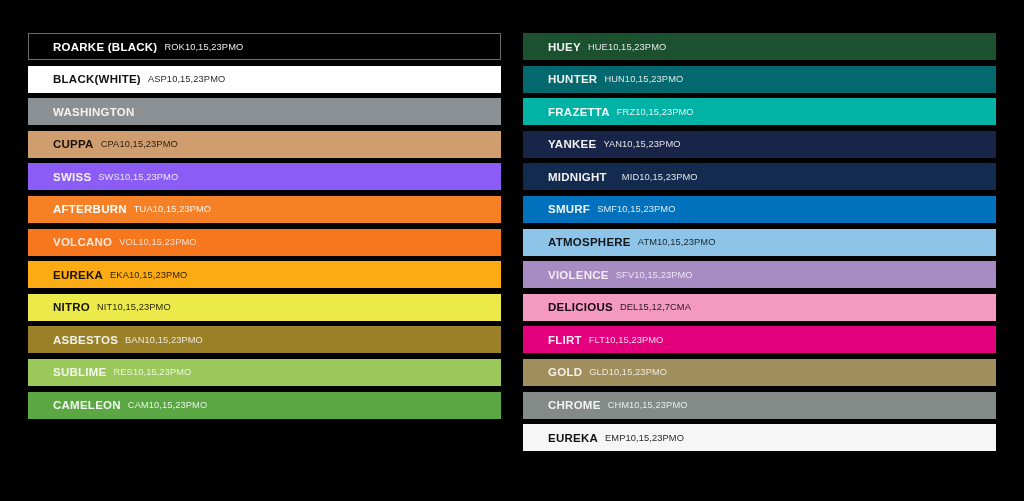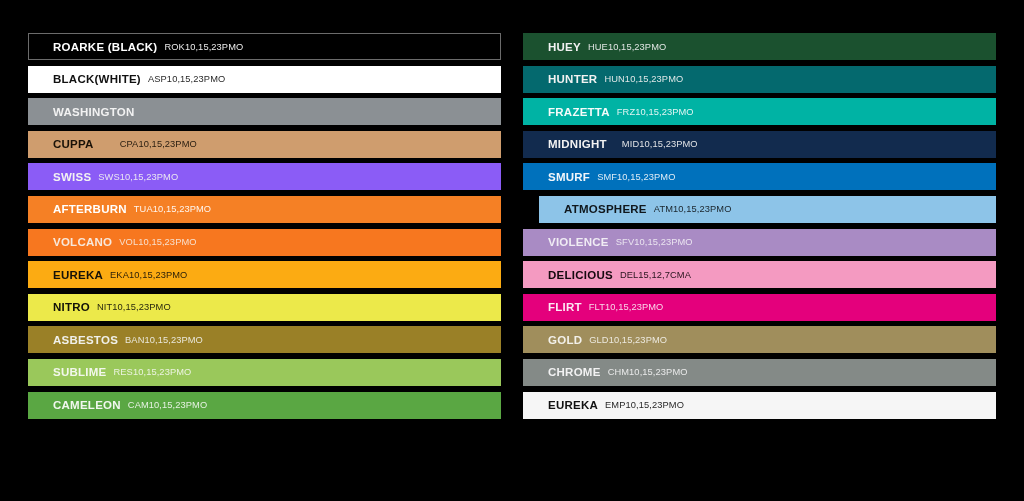--- a/index.html
+++ b/index.html
@@ -79,21 +79,21 @@
           <span class="swatch-code" style="color: rgb(255, 255, 255);">ROK10,15,23PMO</span>
         </div>
         <div class="swatch-row" style="background: rgb(255, 255, 255);">
           <span class="swatch-name" style="color: rgb(17, 17, 17);">BLACK(WHITE)</span>
           <span class="swatch-code" style="color: rgb(17, 17, 17);">ASP10,15,23PMO</span>
         </div>
         <div class="swatch-row" style="background: rgb(139, 144, 148);">
           <span class="swatch-name" style="color: rgb(242, 242, 242);">WASHINGTON</span>
           <span class="swatch-code" style="color: rgb(242, 242, 242); margin-top: 32px;">WAS10,15,23PMO</span>
         </div>
-        <div class="swatch-row" style="background: rgb(207, 157, 110); gap: 19px;">
+        <div class="swatch-row" style="background: rgb(207, 157, 110);">
           <span class="swatch-name" style="color: rgb(26, 18, 8);">CUPPA</span>
           <span class="swatch-code" style="color: rgb(26, 18, 8);">CPA10,15,23PMO</span>
         </div>
         <div class="swatch-row" style="background: #8b5cf6;">
           <span class="swatch-name" style="color: rgb(242, 242, 242);">SWISS</span>
           <span class="swatch-code" style="color: rgb(242, 242, 242);">SWS10,15,23PMO</span>
         </div>
         <div class="swatch-row" style="background: rgb(245, 128, 37);">
           <span class="swatch-name" style="color: rgb(255, 255, 255);">AFTERBURN</span>
           <span class="swatch-code" style="color: rgb(255, 255, 255);">TUA10,15,23PMO</span>
@@ -129,29 +129,33 @@
           <span class="swatch-code" style="color: rgb(242, 242, 242);">HUE10,15,23PMO</span>
         </div>
         <div class="swatch-row" style="background: rgb(4, 105, 110);">
           <span class="swatch-name" style="color: rgb(242, 242, 242);">HUNTER</span>
           <span class="swatch-code" style="color: rgb(242, 242, 242);">HUN10,15,23PMO</span>
         </div>
         <div class="swatch-row" style="background: rgb(0, 179, 164);">
           <span class="swatch-name" style="color: rgb(245, 251, 250);">FRAZETTA</span>
           <span class="swatch-code" style="color: rgb(245, 251, 250);">FRZ10,15,23PMO</span>
         </div>
+        <div class="swatch-row" style="background: rgb(25, 36, 73);">
+          <span class="swatch-name" style="color: rgb(242, 242, 242);">YANKEE</span>
+          <span class="swatch-code" style="color: rgb(242, 242, 242);">YAN10,15,23PMO</span>
+        </div>
         <div class="swatch-row" style="background: rgb(18, 43, 78);">
           <span class="swatch-name" style="color: rgb(242, 242, 242);">MIDNIGHT</span>
           <span class="swatch-code" style="color: rgb(242, 242, 242); margin-left: 15px;">MID10,15,23PMO</span>
         </div>
         <div class="swatch-row" style="background: rgb(0, 113, 188);">
           <span class="swatch-name" style="color: rgb(242, 246, 250);">SMURF</span>
           <span class="swatch-code" style="color: rgb(242, 246, 250);">SMF10,15,23PMO</span>
         </div>
-        <div class="swatch-row" style="background: rgb(141, 196, 232); margin-left: 16px;">
+        <div class="swatch-row" style="background: rgb(141, 196, 232);">
           <span class="swatch-name" style="color: rgb(16, 23, 28);">ATMOSPHERE</span>
           <span class="swatch-code" style="color: rgb(16, 23, 28);">ATM10,15,23PMO</span>
         </div>
         <div class="swatch-row" style="background: rgb(169, 139, 196);">
           <span class="swatch-name" style="color: rgb(240, 236, 244);">VIOLENCE</span>
           <span class="swatch-code" style="color: rgb(240, 236, 244);">SFV10,15,23PMO</span>
         </div>
         <div class="swatch-row" style="background: rgb(244, 154, 193);">
           <span class="swatch-name" style="color: rgb(22, 9, 15);">DELICIOUS</span>
           <span class="swatch-code" style="color: rgb(22, 9, 15);">DEL15,12,7CMA</span>

